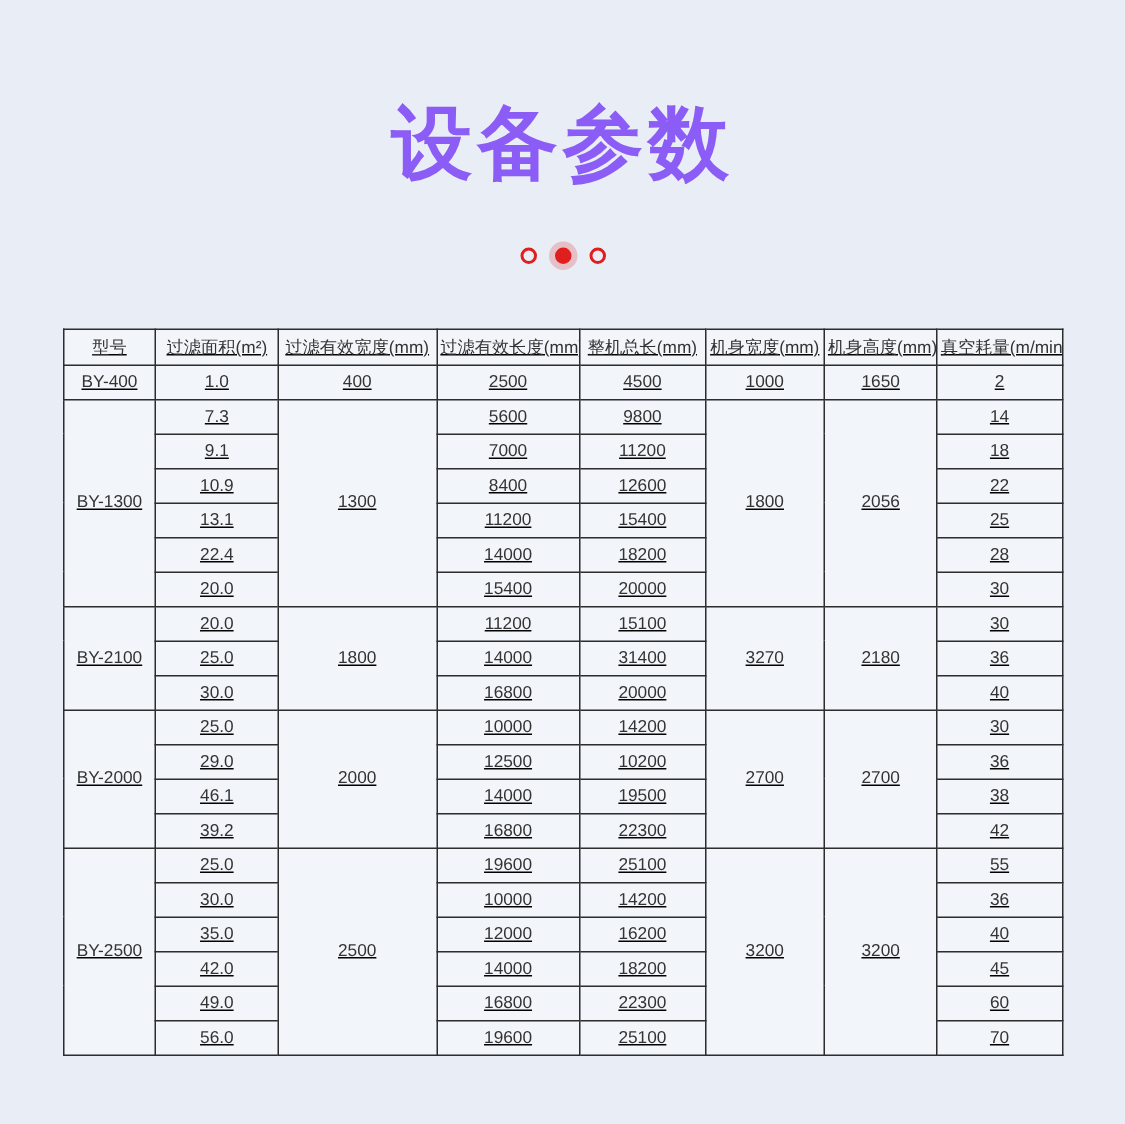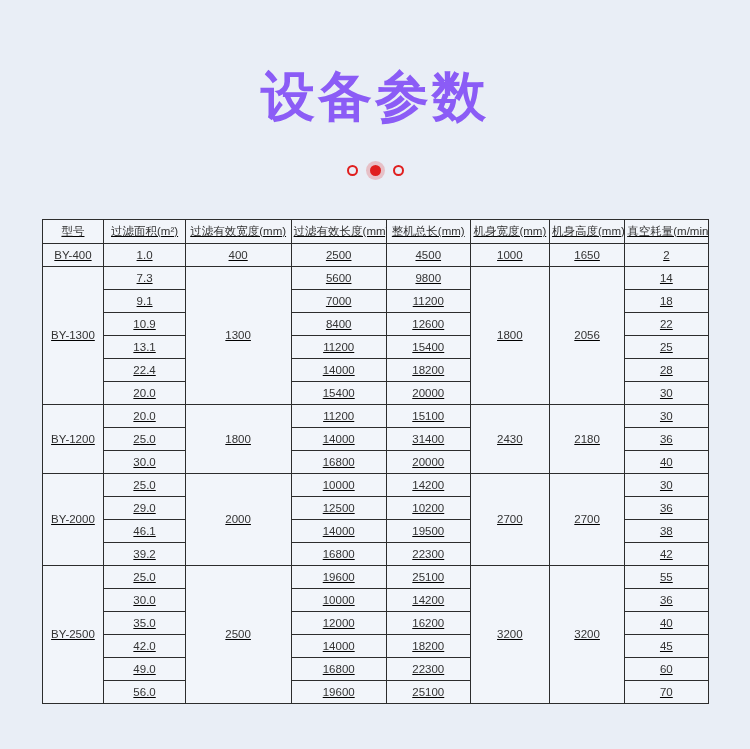--- a/index.html
+++ b/index.html
@@ -148,26 +148,26 @@
           <td>18200</td>
           <td>28</td>
         </tr>
         <tr>
           <td>20.0</td>
           <td>15400</td>
           <td>20000</td>
           <td>30</td>
         </tr>
         <tr>
-          <td rowspan="3">BY-1200</td>
+          <td rowspan="3">BY-2100</td>
           <td>20.0</td>
           <td rowspan="3">1800</td>
           <td>11200</td>
           <td>15100</td>
-          <td rowspan="3">2430</td>
+          <td rowspan="3">3270</td>
           <td rowspan="3">2180</td>
           <td>30</td>
         </tr>
         <tr>
           <td>25.0</td>
           <td>14000</td>
           <td>31400</td>
           <td>36</td>
         </tr>
         <tr>

